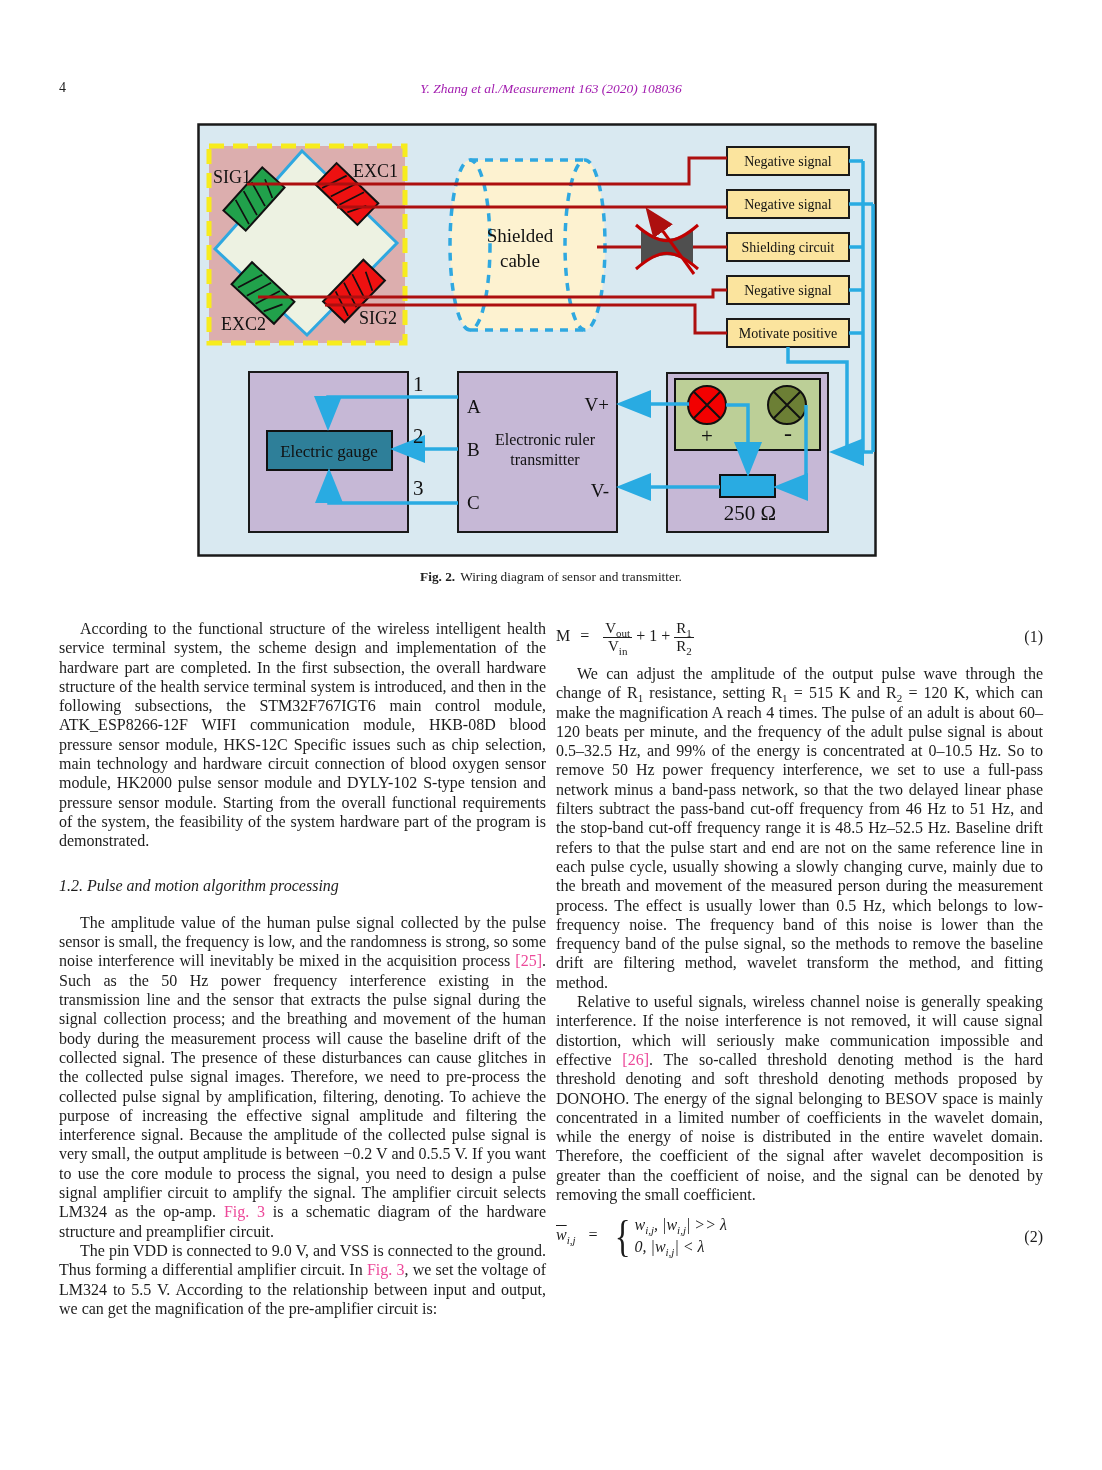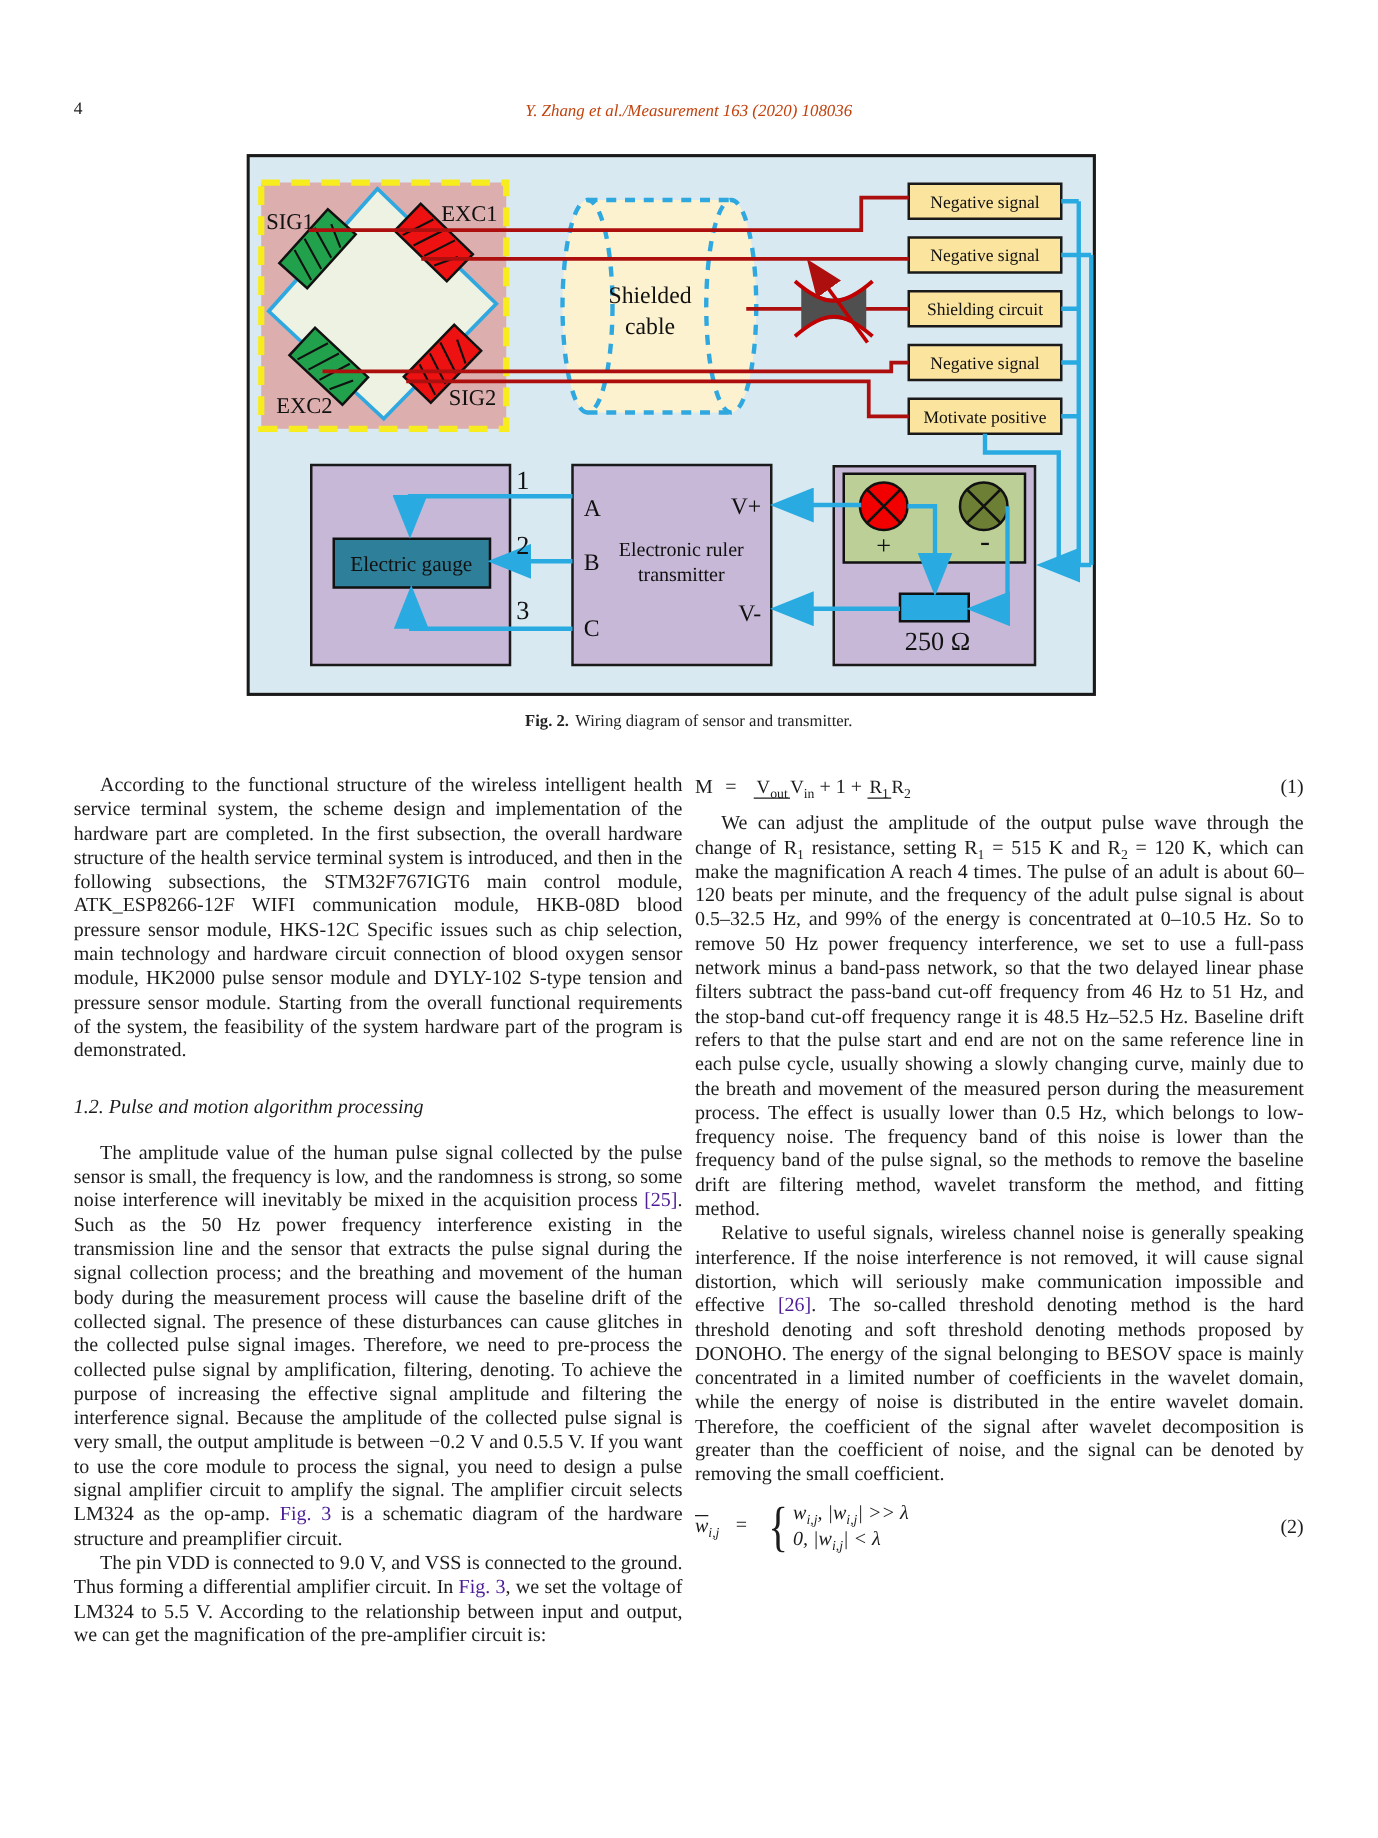--- a/index.html
+++ b/index.html
@@ -1,38 +1,38 @@
 <!DOCTYPE html>
 <html><head>
 <meta charset="utf-8">
 <style>
   html,body{margin:0;padding:0;}
   body{width:1102px;height:1470px;background:#ffffff;position:relative;
        font-family:"Liberation Serif",serif;color:#1c1c1c;}
   .pagenum{position:absolute;left:59px;top:80px;font-size:14px;}
   .runtitle{position:absolute;left:0;right:0;top:81px;text-align:center;
-            font-size:13.5px;font-style:italic;color:#c2410c;}
+            font-size:13.5px;font-style:italic;color:#a21caf;}
   .fig{position:absolute;left:197px;top:123px;}
   .fig text{font-family:"Liberation Serif",serif;fill:#111;}
   .figcap{position:absolute;left:0;right:0;top:569px;text-align:center;font-size:13.3px;color:#222;}
   .figcap .cap-label{font-weight:bold;margin-right:5px;text-align:center;}
   .col{position:absolute;width:487px;font-size:16px;line-height:19.3px;text-align:justify;}
   .col p{margin:0;text-indent:21px;}
   .col-left{left:59px;top:619px;}
   .col-right{left:556px;top:616px;}
   .subsec{font-style:italic;font-weight:normal;font-size:16px;margin:25px 0 18px 0;
           text-align:left;}
-  .link{color:#4c1d95;}
+  .link{color:#ec4899;}
   sub{font-size:11px;line-height:0;}
   .equation{display:flex;align-items:center;margin:4px 0 10px 0;}
   .eq-body{flex:1;}
   .eq-num{margin-left:8px;}
   .eq-lhs{margin-right:10px;}
   .eq-rel{margin-right:10px;}
-  .frac{display:inline-flex;flex-direction:row;vertical-align:middle;text-align:center;
+  .frac{display:inline-flex;flex-direction:column;vertical-align:middle;text-align:center;
         font-size:15px;line-height:1.1;margin:0 4px;align-items:center;}
   .frac .fn{border-bottom:1.3px solid #1c1c1c;padding:0 2px;}
   .eq2 .eq-body{font-style:italic;}
   .ol{text-decoration:overline;}
   .brace{font-size:44px;font-weight:300;vertical-align:middle;display:inline-block;
          transform:scaleX(.75);margin:0 1px 0 4px;font-style:normal;}
   .cases{display:inline-flex;flex-direction:column;vertical-align:middle;gap:3px;
          line-height:1.15;text-align:left;}
 </style>
 </head>

